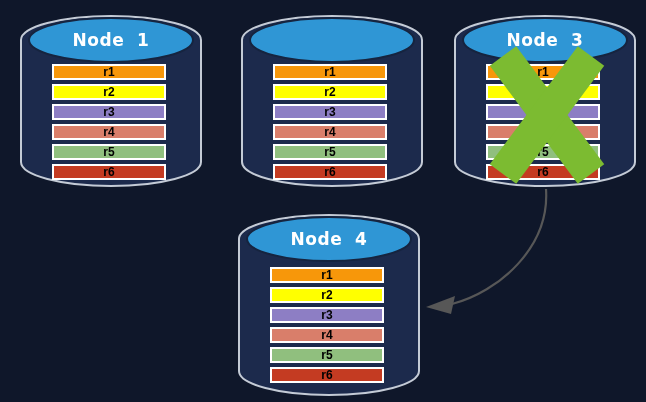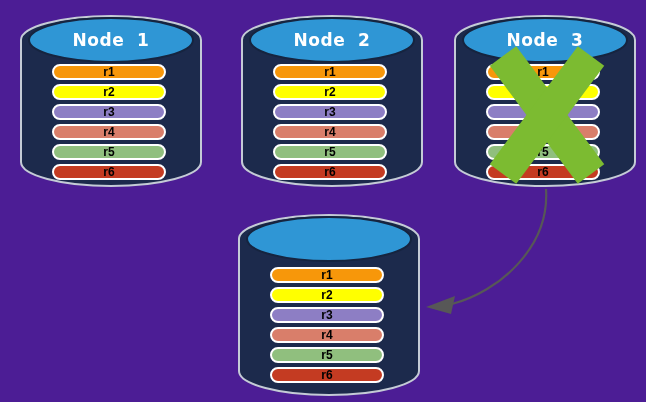--- a/index.html
+++ b/index.html
@@ -1,32 +1,32 @@
 <!DOCTYPE html>
 <html><head>
 <meta charset="utf-8">
 <style>
   html,body{margin:0;padding:0;background:#fff;}
   .canvas{
-    position:relative;width:646px;height:402px;background:#4c1d95;overflow:hidden;
+    position:relative;width:646px;height:402px;background:#0f172a;overflow:hidden;
     font-family:"Liberation Sans",sans-serif;
   }
   .node{position:absolute;width:184px;}
   .node svg{display:block;}
   .node-title{
     position:absolute;top:17px;left:0;right:0;height:22px;line-height:22px;
     text-align:center;color:#fff;font-family:"DejaVu Sans",sans-serif;
     font-weight:bold;font-size:17px;letter-spacing:.5px;white-space:pre;
   }
   .rows{position:absolute;left:33px;width:114px;display:flex;flex-direction:column;}
   .rows-top{top:52px;}
   .rows-bottom{top:56px;}
   .row{
     box-sizing:border-box;height:16px;margin-bottom:4px;border:2px solid #fff;
-    border-radius:8px;display:flex;align-items:center;justify-content:center;
+    border-radius:0;display:flex;align-items:center;justify-content:center;
     font-size:12px;line-height:12px;font-weight:bold;color:#000;
   }
   .overlay{position:absolute;pointer-events:none;}
 </style>
 </head>
 <body>
 
 <div class="canvas">
 
   <div class="node" style="left:19px;top:12px;height:178px;">
@@ -43,21 +43,20 @@
       <div class="row" style="background-color: rgb(144, 191, 126);">r5</div>
       <div class="row" style="background-color: rgb(196, 59, 34);">r6</div>
     </div>
   </div>
 
   <div class="node" style="left:240px;top:12px;height:178px;">
     <svg width="184" height="178" viewBox="0 0 184 178">
       <path d="M2,28 A90,24 0 0 1 182,28 L182,150 A90,24 0 0 1 2,150 Z" stroke-width="2" fill="#1C2A4C" stroke="#C4CBD6"></path>
       <ellipse cx="92" cy="28" rx="82" ry="22" stroke-width="2" fill="#2F96D5" stroke="#16243F"></ellipse>
     </svg>
-    <div class="node-title">Node  2</div>
     <div class="rows rows-top">
       <div class="row" style="background-color: rgb(247, 151, 10);">r1</div>
       <div class="row" style="background-color: rgb(255, 255, 0);">r2</div>
       <div class="row" style="background-color: rgb(141, 126, 196);">r3</div>
       <div class="row" style="background-color: rgb(217, 126, 106);">r4</div>
       <div class="row" style="background-color: rgb(144, 191, 126);">r5</div>
       <div class="row" style="background-color: rgb(196, 59, 34);">r6</div>
     </div>
   </div>
 
@@ -75,20 +74,21 @@
       <div class="row" style="background-color: rgb(144, 191, 126);">r5</div>
       <div class="row" style="background-color: rgb(196, 59, 34);">r6</div>
     </div>
   </div>
 
   <div class="node" style="left:237px;top:211px;height:188px;">
     <svg width="184" height="188" viewBox="0 0 184 188">
       <path d="M2,28 A90,24 0 0 1 182,28 L182,160 A90,24 0 0 1 2,160 Z" stroke-width="2" fill="#1C2A4C" stroke="#C4CBD6"></path>
       <ellipse cx="92" cy="28" rx="82" ry="22" stroke-width="2" fill="#2F96D5" stroke="#16243F"></ellipse>
     </svg>
+    <div class="node-title">Node  4</div>
     <div class="rows rows-bottom">
       <div class="row" style="background-color: rgb(247, 151, 10);">r1</div>
       <div class="row" style="background-color: rgb(255, 255, 0);">r2</div>
       <div class="row" style="background-color: rgb(141, 126, 196);">r3</div>
       <div class="row" style="background-color: rgb(217, 126, 106);">r4</div>
       <div class="row" style="background-color: rgb(144, 191, 126);">r5</div>
       <div class="row" style="background-color: rgb(196, 59, 34);">r6</div>
     </div>
   </div>
 

